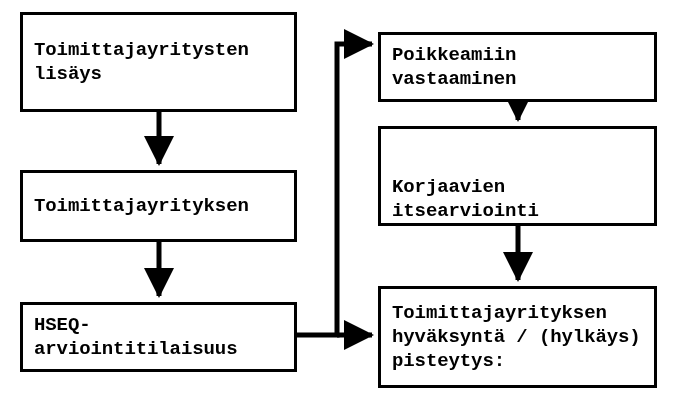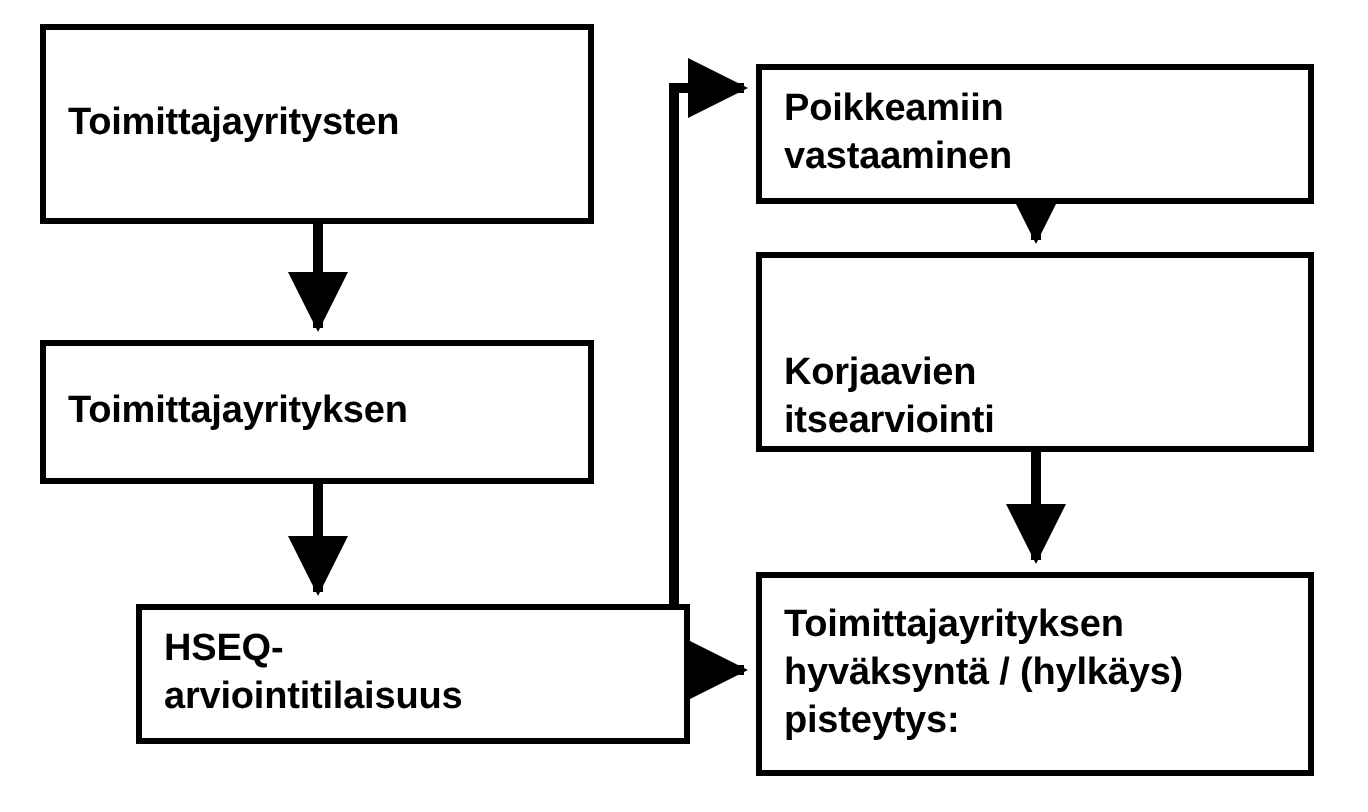--- a/index.html
+++ b/index.html
@@ -10,20 +10,21 @@
   }
   body {
     font-family: "Liberation Sans", sans-serif;
   }
   #canvas {
     position: relative;
     width: 684px;
     height: 406px;
     background: #ffffff;
     overflow: hidden;
+    font-family: Liberation Mono, monospace;
   }
   .node {
     position: absolute;
     box-sizing: border-box;
     border: 3px solid #000000;
     background: #ffffff;
     display: flex;
     flex-direction: column;
     justify-content: center;
     padding-left: 11px;
@@ -33,21 +34,21 @@
     font-weight: bold;
     font-size: 19px;
     line-height: 24px;
     color: #000000;
     white-space: nowrap;
     letter-spacing: -0.1px;
   }
   
   #node-lisays      { left: 20px;  top: 12px;  width: 277px; height: 100px; }
   #node-itsearviointi { left: 20px; top: 170px; width: 277px; height: 72px; }
-  #node-hseq        { left: 20px;  top: 302px; width: 277px; height: 70px; margin-left: 48px; }
+  #node-hseq        { left: 20px;  top: 302px; width: 277px; height: 70px; }
   #node-poikkeamiin { left: 378px; top: 16px;  width: 279px; height: 70px; margin-top: 16px; }
   #node-korjaavien  { left: 378px; top: 126px; width: 279px; height: 100px; justify-content: flex-end; }
   #node-pisteytys   { left: 378px; top: 286px; width: 279px; height: 102px; }
 
   
   #wires {
     position: absolute;
     left: 0; top: 0;
     width: 684px;
     height: 406px;
@@ -86,20 +87,21 @@
       <line x1="518" y1="86" x2="518" y2="120" stroke="#000000" stroke-width="5" marker-end="url(#arrow)"></line>
     </g>
 
     <g>
       <line x1="518" y1="226" x2="518" y2="280" stroke="#000000" stroke-width="5" marker-end="url(#arrow)"></line>
     </g>
   </svg>
 
   <div class="node" id="node-lisays">
     <div class="line">Toimittajayritysten</div>
+    <div class="line">lisäys</div>
   </div>
 
   <div class="node" id="node-itsearviointi">
     <div class="line">Toimittajayrityksen</div>
   </div>
 
   <div class="node" id="node-hseq">
     <div class="line">HSEQ-</div>
     <div class="line">arviointitilaisuus</div>
   </div>

